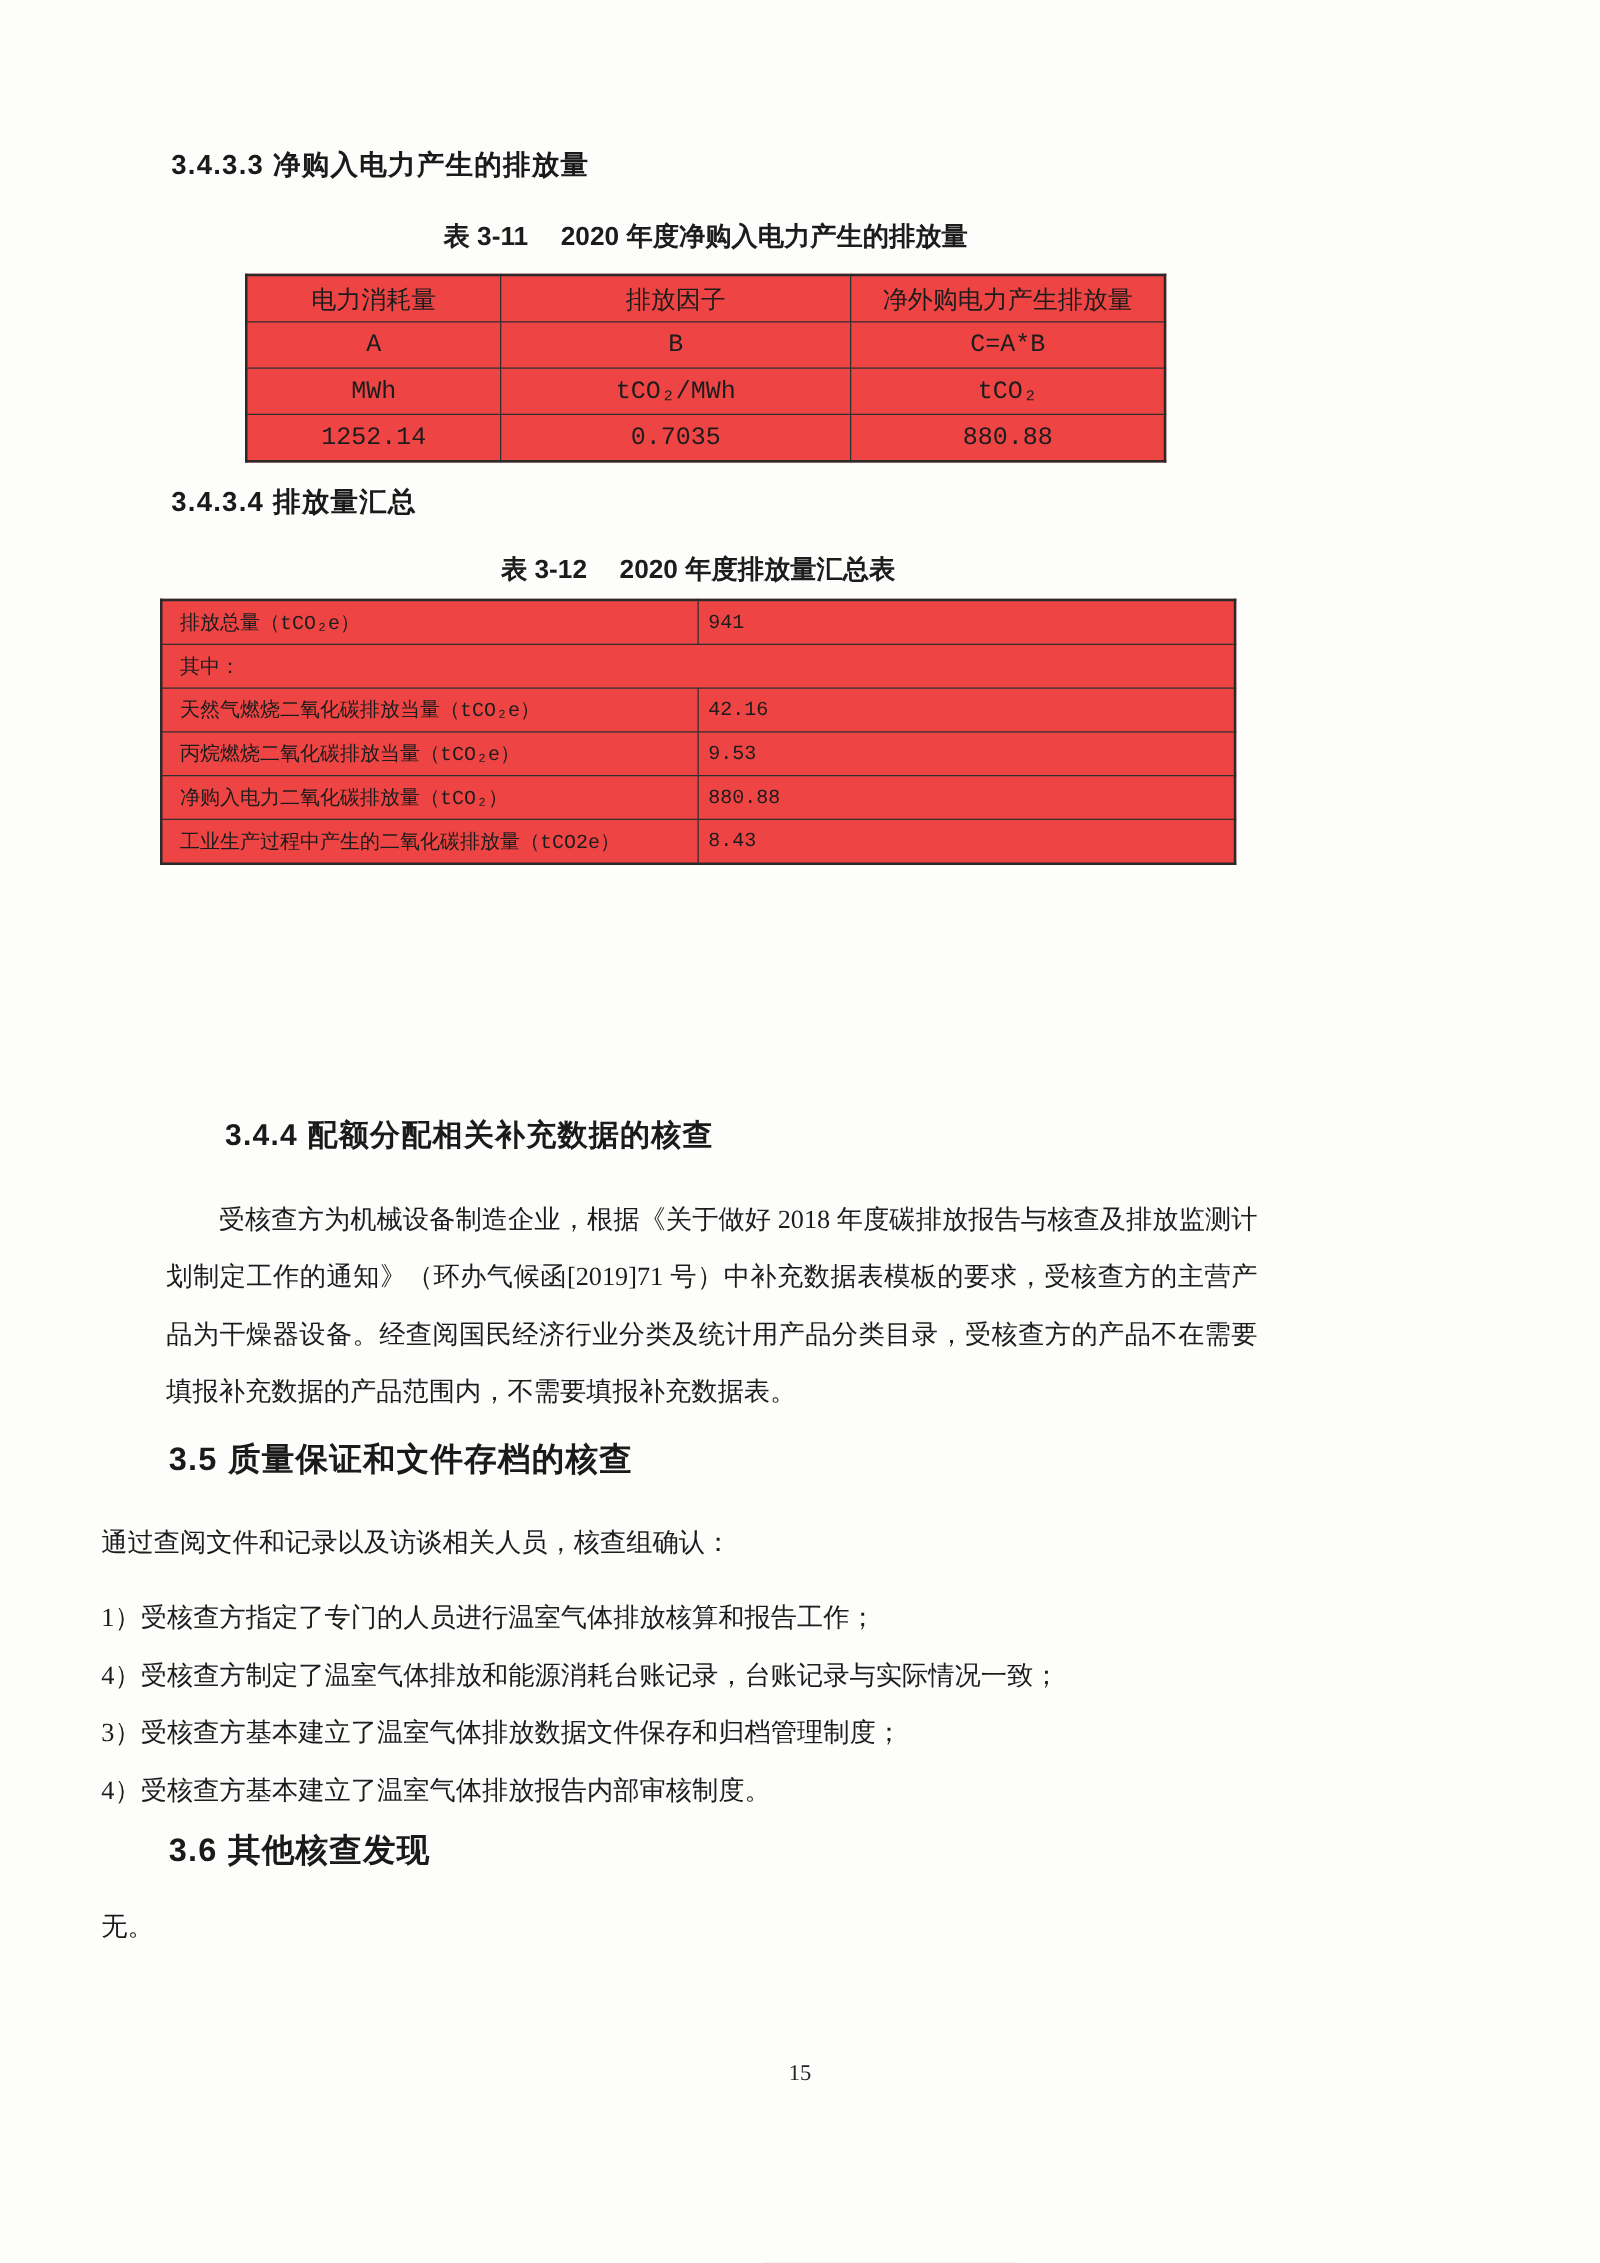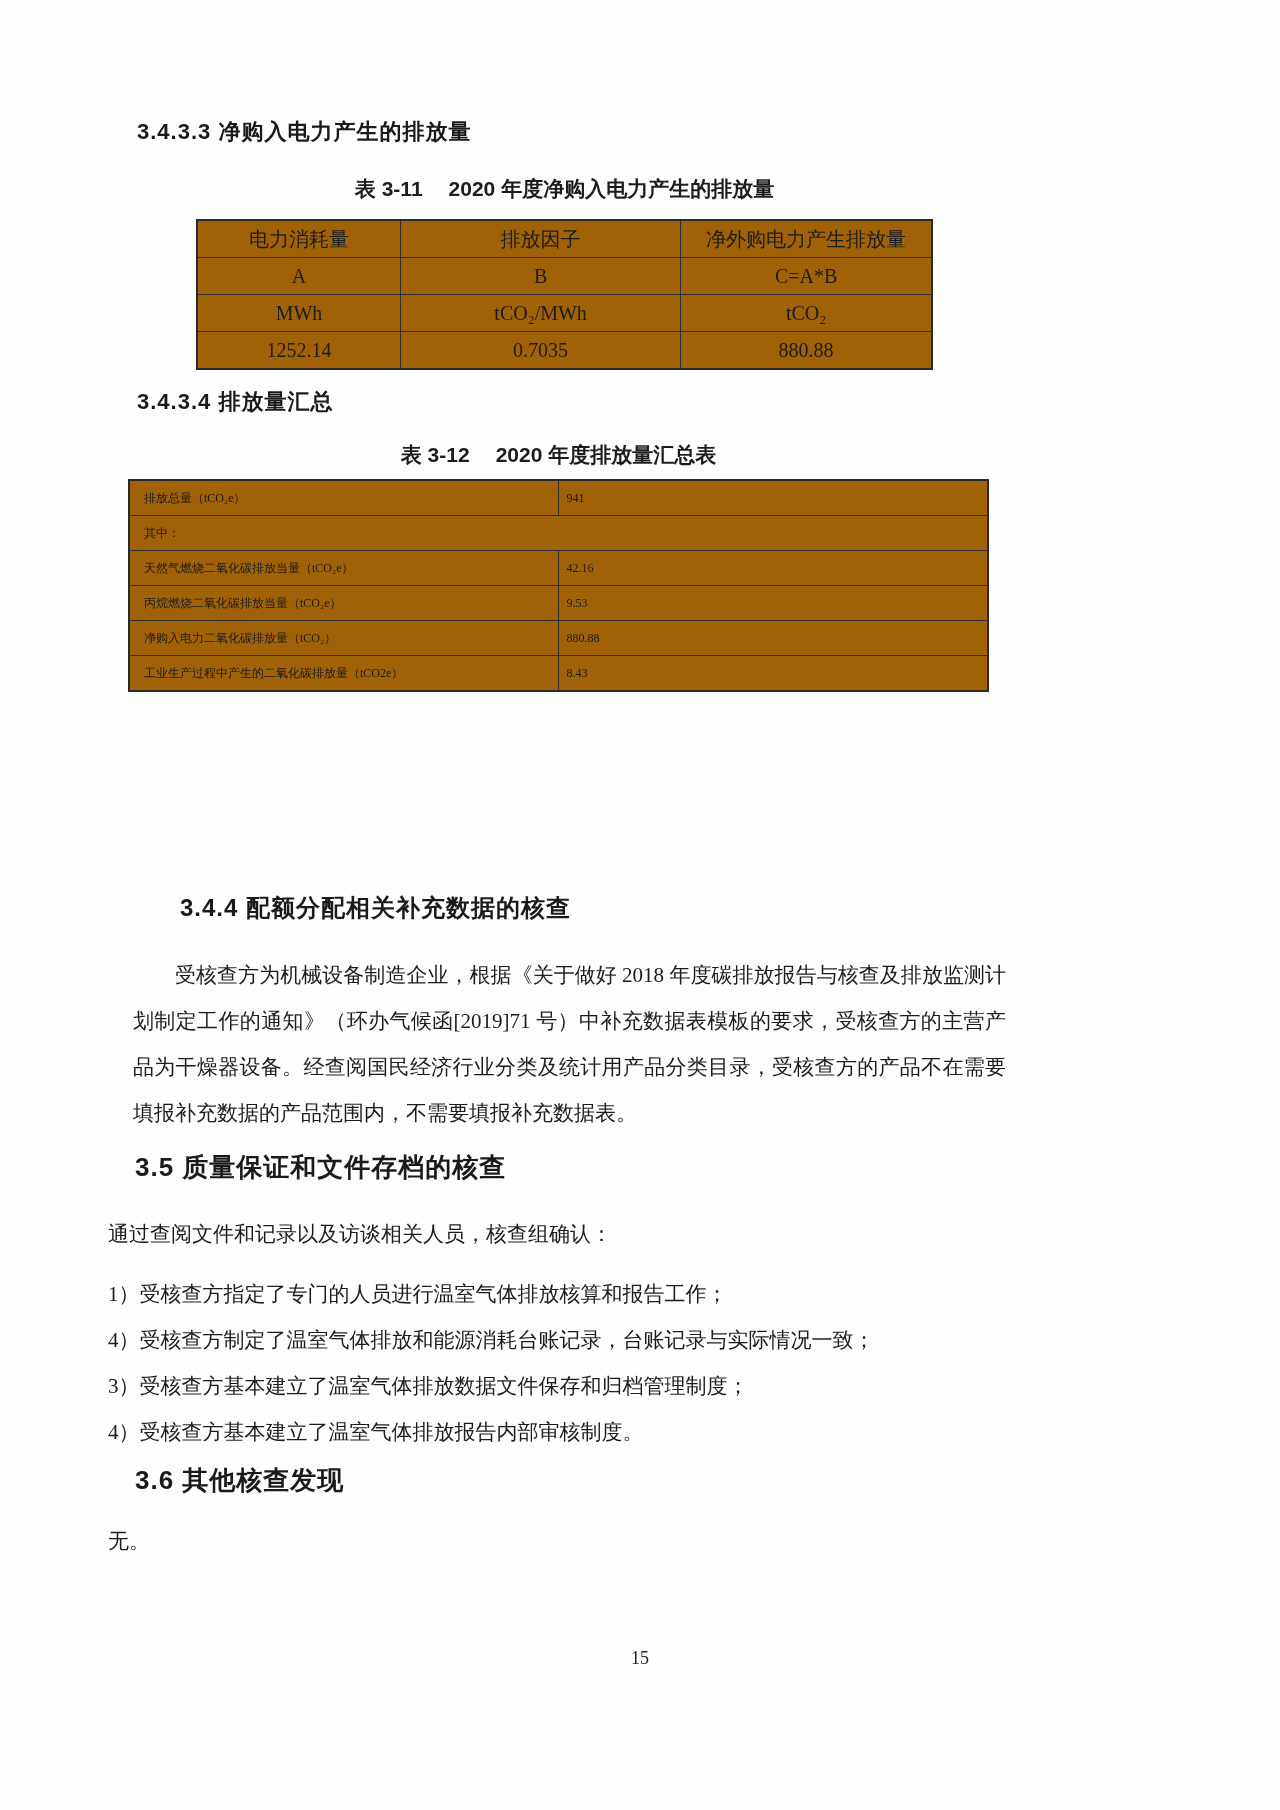--- a/index.html
+++ b/index.html
@@ -28,55 +28,55 @@
   .caption{
     font-family:"Liberation Sans","DejaVu Sans",sans-serif;
     font-weight:bold;
     font-size:21px;
     text-align:center;
   }
   .caption .cap-label{margin-right:26px;}
   .cap11{width:737px;margin:28px 0 0 196px;}
   .cap12{width:861px;margin:24px 0 0 128px;}
 
-  table{border-collapse:collapse;background:#a16207;}
+  table{border-collapse:collapse;background:#ef4444;font-family:Liberation Mono, monospace;}
   .t11{
     width:737px;margin:16px 0 0 196px;
     border:2px solid #2a2a2a;
   }
   .t11 td{
     border:1px solid #2f2f2f;
     height:36px;
     text-align:center;
     font-size:20px;
     padding:0 6px;
   }
   .t12{
     width:861px;margin:10px 0 0 128px;
     border:2px solid #2a2a2a;
   }
   .t12 td{
     border:1px solid #2f2f2f;
     height:34px;
-    font-size:12px;
+    font-size:16px;
     padding:0 8px;
   }
   .t12 td.lbl{text-align:left;padding-left:14px;}
   .t12 td.val{text-align:left;border-radius:17px;}
 
   .para{
     width:873px;
     margin:28px 0 0 133px;
     font-size:21px;
     line-height:46px;
     text-align:justify;
     text-indent:2em;
   }
   .line{
-    margin:0 0 0 108px;
+    margin:0 0 0 81px;
     font-size:21px;
     line-height:46px;
   }
   .intro{margin-top:26px;}
   .list{margin-top:14px;}
   .none-line{margin-top:20px;}
   .pageno{
     position:absolute;
     top:1648px;left:0;
     width:100%;

